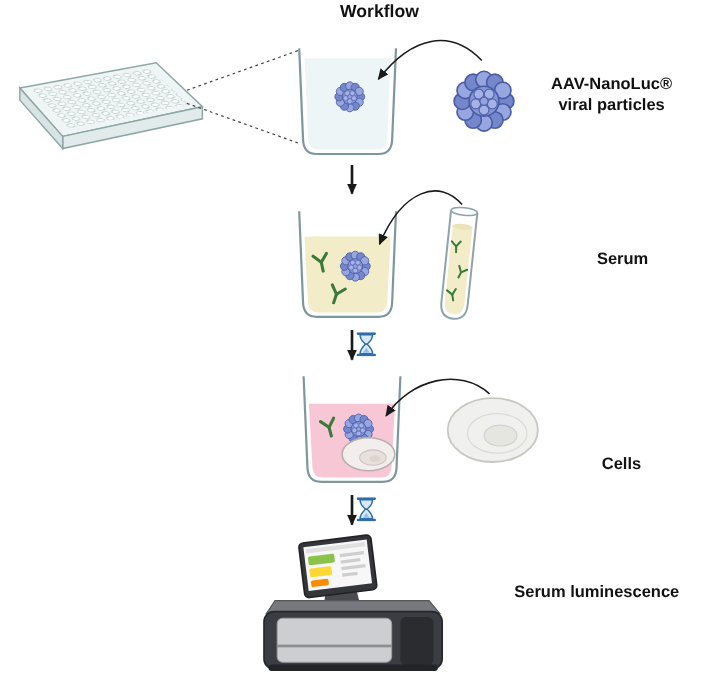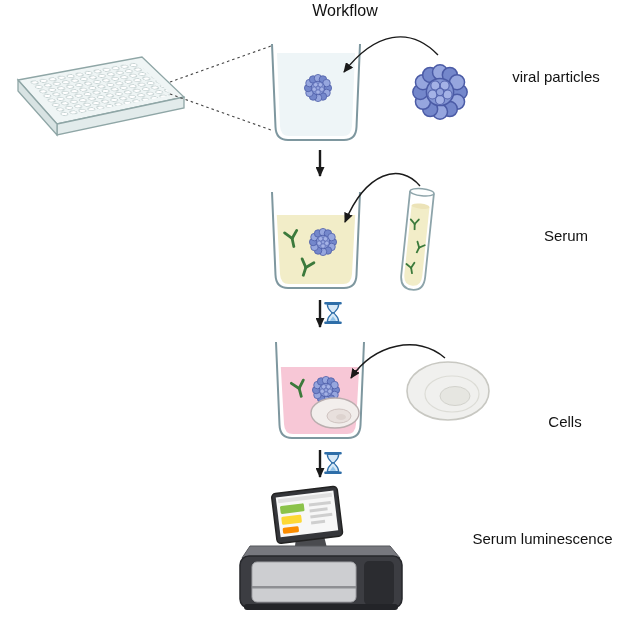--- a/index.html
+++ b/index.html
@@ -6,36 +6,37 @@
   .canvas{
     position:relative;
     width:640px;height:620px;
     background:#ffffff;
     overflow:hidden;
     font-family:"Liberation Sans", sans-serif;
   }
   .diagram-svg{position:absolute;left:0;top:0;}
   .label{
     position:absolute;
-    font-weight:normal;
+    font-weight:bold;
     font-size:15px;
     color:#111111;
     text-align:center;
     line-height:19px;
   }
   .label.title{font-size:16px;}
 </style>
 </head>
 <body>
 
 <div class="canvas">
 
   <div class="label title" style="left:278px;top:1px;width:134px;">Workflow</div>
 
   <div class="label" style="left:478px;top:67px;width:156px;">
+    <div>AAV-NanoLuc®</div>
     <div>viral particles</div>
   </div>
 
   <div class="label" style="left:501px;top:226px;width:130px;">Serum</div>
 
   <div class="label" style="left:500px;top:376px;width:130px;margin-top:36px;">Cells</div>
 
   <div class="label" style="left:445px;top:529px;width:195px;">Serum luminescence</div>
 
   <svg class="diagram-svg" width="640" height="620" viewBox="0 0 640 620">

